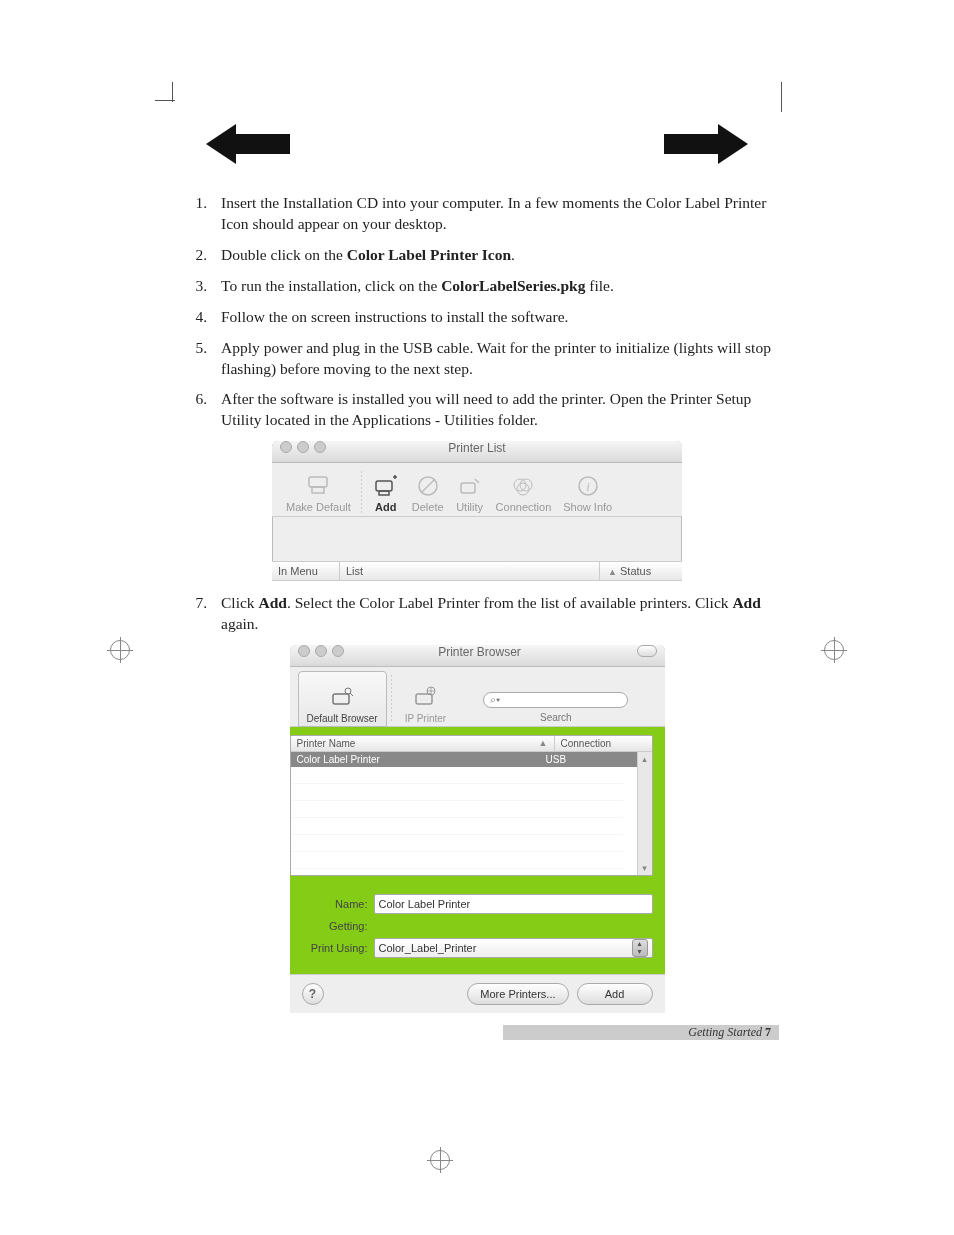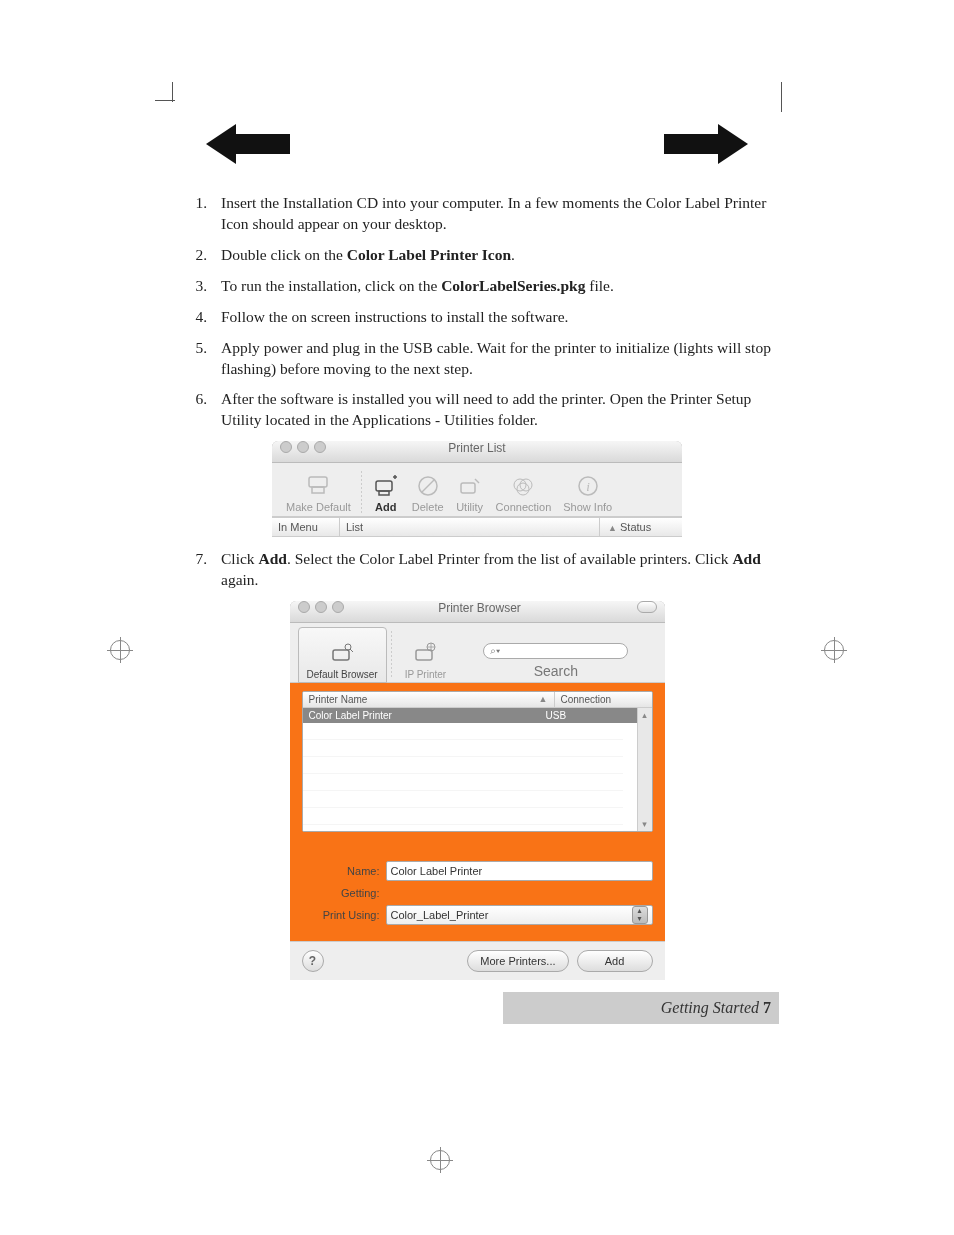--- a/index.html
+++ b/index.html
@@ -114,57 +114,58 @@
   }
   .mac-tool.selected { color:#333; }
   .divider-v { width:1px; background:repeating-linear-gradient(#ccc,#ccc 2px,transparent 2px,transparent 4px); margin:4px 4px;}
   .mac-header-row {
     display:flex;
     background:linear-gradient(#fff,#e8e8e8);
     border-top:1px solid #ccc;
     border-bottom:1px solid #ccc;
     font-size:11px;
     color:#555;
+    margin-top:44px;
   }
   .mac-header-row > div { padding:3px 6px; }
   .sort-tri { font-size:9px; color:#888; margin-left:2px;}
   
   .win-printerlist { width: 410px; }
   .win-printerlist .mac-header-row .c1 { width:55px; border-right:1px solid #ccc;}
   .win-printerlist .mac-header-row .c2 { flex:1; border-right:1px solid #ccc;}
   .win-printerlist .mac-header-row .c3 { width:70px;}
   
   .win-browser { width: 375px; }
   .win-browser .mac-toolbar { height:56px; }
   .win-browser .toolbar-right { flex:1; display:flex; flex-direction:column; align-items:center; justify-content:flex-end; padding-bottom:4px; gap:4px;}
   .search-pill {
     width: 145px; height:16px; border:1px solid #aaa; border-radius:10px;
     background:#fff; display:flex; align-items:center; padding:0 6px; gap:3px; box-sizing:border-box;
   }
   .search-pill .q { font-size:10px; color:#777;}
-  .browser-body { padding: 8px 12px 10px 12px; background:#f97316;}
+  .browser-body { padding: 8px 12px 10px 0; background:#84cc16;}
   .list-panel {
     border:1px solid #aaa; border-radius:2px; overflow:hidden; background:#fff;
     box-shadow: 0 1px 2px rgba(0,0,0,0.15) inset;
   }
   .list-panel .hdr { display:flex; font-size:10px; background:linear-gradient(#fff,#e4e4e4); }
   .list-panel .hdr > div { padding:2px 6px; border-right:1px solid #ccc; border-bottom:1px solid #ccc;}
   .list-panel .hdr .pn { flex:1; }
   .list-panel .hdr .cn { width:85px; border-right:none;}
   .list-panel .row {
     display:flex; font-size:10px; background:#888; color:#fff;
   }
   .list-panel .row > div { padding:2px 6px;}
   .list-panel .row .pn { flex:1;}
   .list-panel .row .cn { width:85px;}
   .list-panel .blank-rows { height: 108px; background:repeating-linear-gradient(#fff,#fff 16px,#f5f5f5 16px,#f5f5f5 17px); width: calc(100% - 14px); }
   .list-panel .rowwrap { display:flex; }
   .list-panel .scroll { width:14px; background:#e8e8e8; border-left:1px solid #ccc; display:flex; flex-direction:column; }
   .list-panel .scroll .arr { height:14px; font-size:9px; text-align:center; color:#888; line-height:14px;}
-  .form-area { margin-top:29px; font-size:11px; color:#444;}
+  .form-area { margin-top:18px; font-size:11px; color:#444;}
   .form-row { display:flex; align-items:center; margin-bottom:6px; }
   .form-row .lbl { width:78px; text-align:right; padding-right:6px;}
   .form-row .fld {
     flex:1; height:18px; border:1px solid #aaa; background:#fff; padding:0 4px;
     display:flex; align-items:center; font-size:11px; color:#333;
     border-radius:2px;
   }
   .form-row .fld.select { position:relative; background:linear-gradient(#fff,#eee);}
   .form-row .fld.select .stepper {
     width:14px; height:16px; background:linear-gradient(#ddd,#bbb);
@@ -184,24 +185,24 @@
   .pill-btn {
     height:20px; border:1px solid #aaa; border-radius:12px; padding:0 12px;
     background:linear-gradient(#fff,#ddd); font-size:11px; color:#333;
     display:flex; align-items:center;
   }
   .spacer { flex:1; }
   .page-footer {
     background:#ccc;
     font-style:italic;
     font-family: Georgia, serif;
-    font-size:16px;
+    font-size:12px;
     color:#333;
     margin-top:10px;
-    padding:7px 8px;
+    padding:0 8px;
     text-align:right;
     width: 260px;
     margin-left:auto;
   }
   .page-footer .pn { font-weight:bold; font-style:normal;}
   
   .mac-tool.tab { border:1px solid transparent; border-top-left-radius:4px; border-top-right-radius:4px; padding:2px 8px 2px 8px; }
   .mac-tool.tab.active { border-color:#bbb; background:linear-gradient(#f8f8f8,#e8e8e8); color:#444;}
   .mac-tool.tab .tlabel { font-size:10px; margin-top:1px;}
   .toolbar-pill-right {
@@ -384,21 +385,21 @@
               <circle cx="18" cy="5" r="4" fill="none" stroke="#999"></circle>
               <path d="M14 5 h8 M18 1 v8" stroke="#999" stroke-width="0.8"></path>
             </svg>
         </span>
         <span class="tlabel">IP Printer</span>
       </div>
       <div class="toolbar-right">
         <div class="search-pill">
           <span class="q">⌕▾</span>
         </div>
-        <span style="font-size:14px;color:#777;">Search</span>
+        <span style="font-size:10px;color:#777;">Search</span>
       </div>
     </div>
 
     <div class="browser-body">
       <div class="list-panel">
         <div class="hdr">
           <div class="pn"><span>Printer Name</span> <span class="sort-tri" style="float:right">▲</span></div>
           <div class="cn">Connection</div>
         </div>
         <div class="rowwrap">

